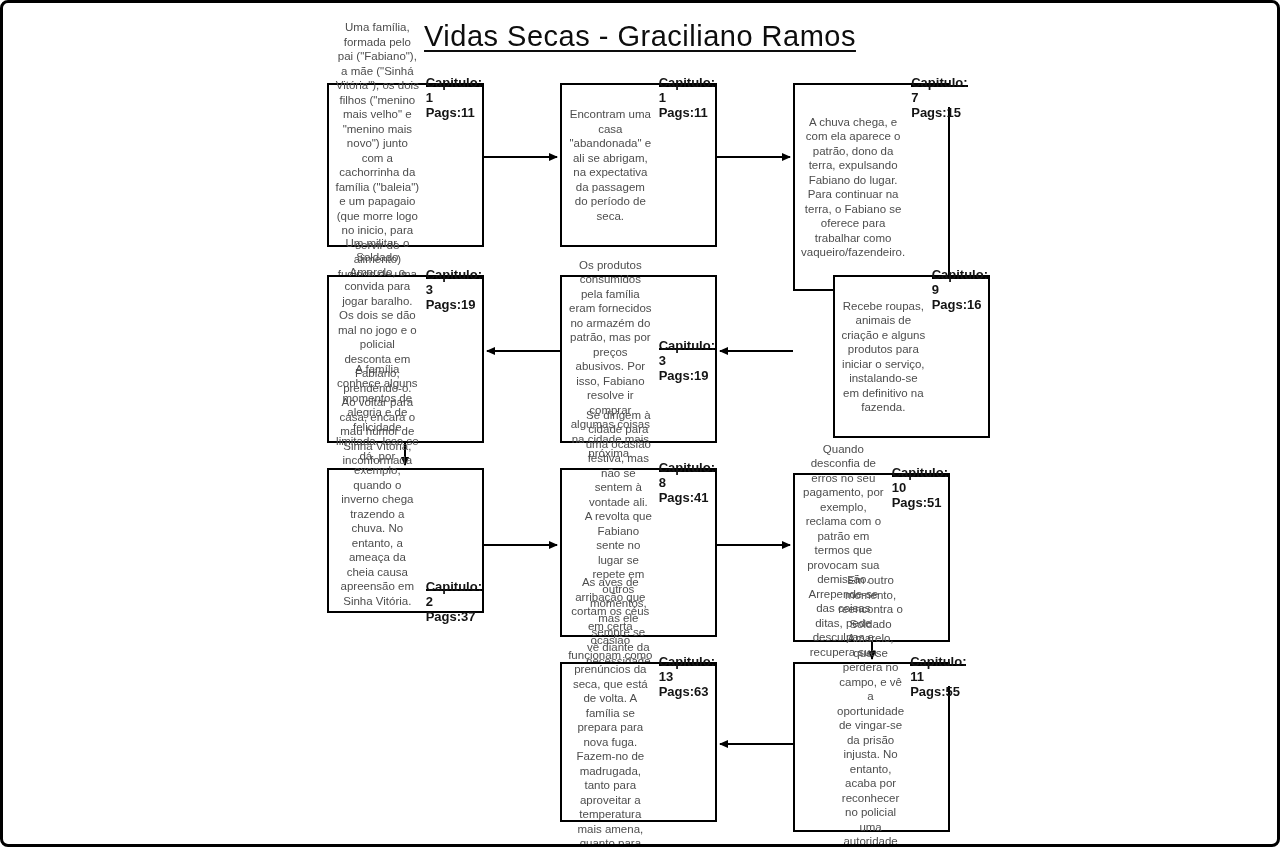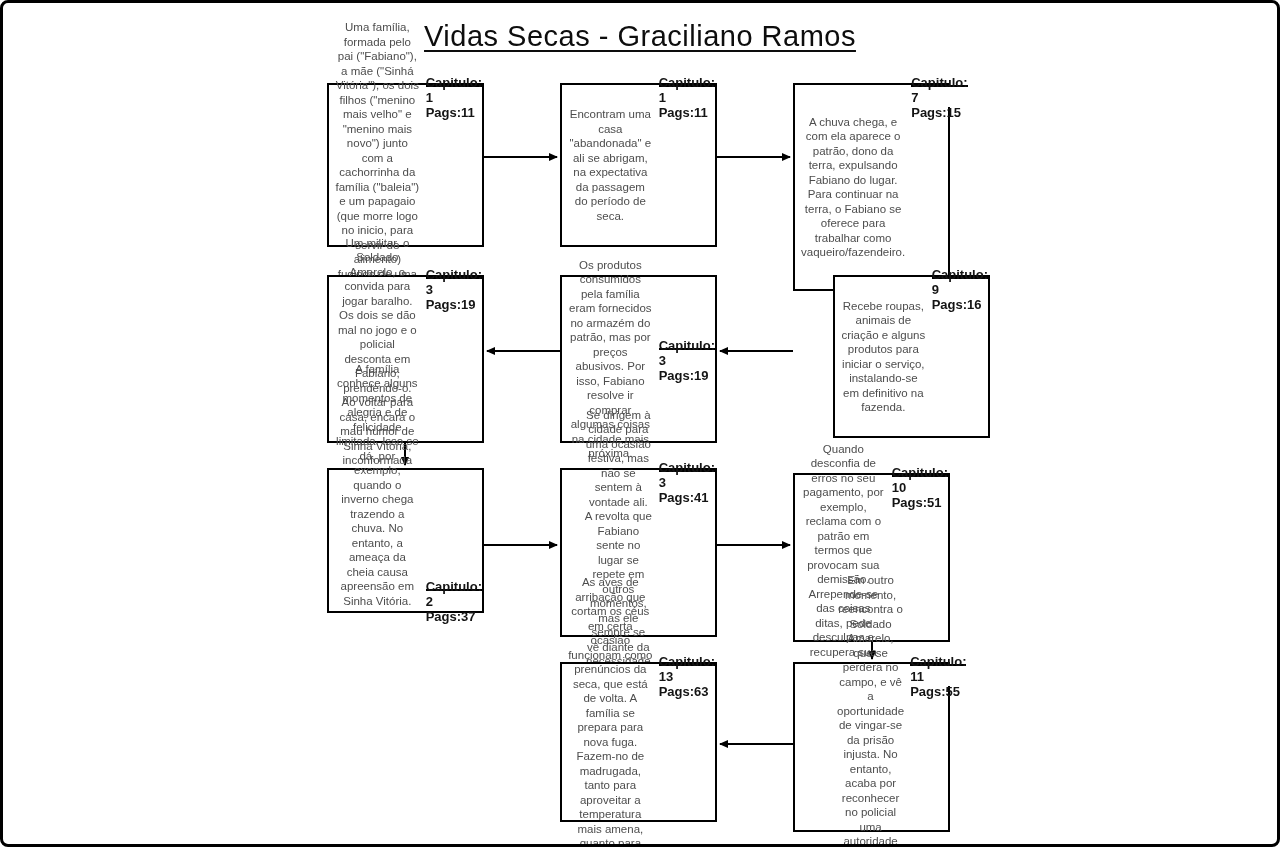--- a/index.html
+++ b/index.html
@@ -83,21 +83,21 @@
     <div class="node-text">Um militar, o Soldado Amarelo, o convida para jogar baralho. Os dois se dão mal no jogo e o policial desconta em Fabiano, prendendo-o. Ao voltar para casa, encara o mau humor de Sinha Vitória, inconformada com sua atitude.</div>
     <div class="node-footer">Capitulo: 3 Pags:19</div>
   </div>
 
   <div class="node" style="left:324px; top:465px; height:145px;align-items:flex-end;">
     <div class="node-text">A família conhece alguns momentos de alegria e de felicidade limitada. Isso se dá, por exemplo, quando o inverno chega trazendo a chuva. No entanto, a ameaça da cheia causa apreensão em Sinha Vitória.</div>
     <div class="node-footer">Capitulo: 2 Pags:37</div>
   </div>
   <div class="node" style="left:557px; top:465px; height:169px;padding-left:16px;">
     <div class="node-text">Se dirigem à cidade para uma ocasião festiva, mas não se sentem à vontade ali. A revolta que Fabiano sente no lugar se repete em outros momentos, mas ele sempre se vê diante da necessidade de conter sua fúria.</div>
-    <div class="node-footer">Capitulo: 3 Pags:41</div>
+    <div class="node-footer">Capitulo: 8 Pags:41</div>
   </div>
   <div class="node" style="left:790px; top:470px; height:169px;">
     <div class="node-text">Quando desconfia de erros no seu pagamento, por exemplo, reclama com o patrão em termos que provocam sua demissão. Arrepende-se das coisas ditas, pede desculpas e recupera sua colocação.</div>
     <div class="node-footer">Capitulo: 10 Pags:51</div>
   </div>
 
   <div class="node" style="left:790px; top:659px; height:170px;padding-left:36px;">
     <div class="node-text">Em outro momento, reencontra o Soldado Amarelo, que se perdera no campo, e vê a oportunidade de vingar-se da prisão injusta. No entanto, acaba por reconhecer no policial uma autoridade que deve ser respeitada e mais uma vez contém sua revolta.</div>
     <div class="node-footer">Capitulo: 11 Pags:55</div>
   </div>

